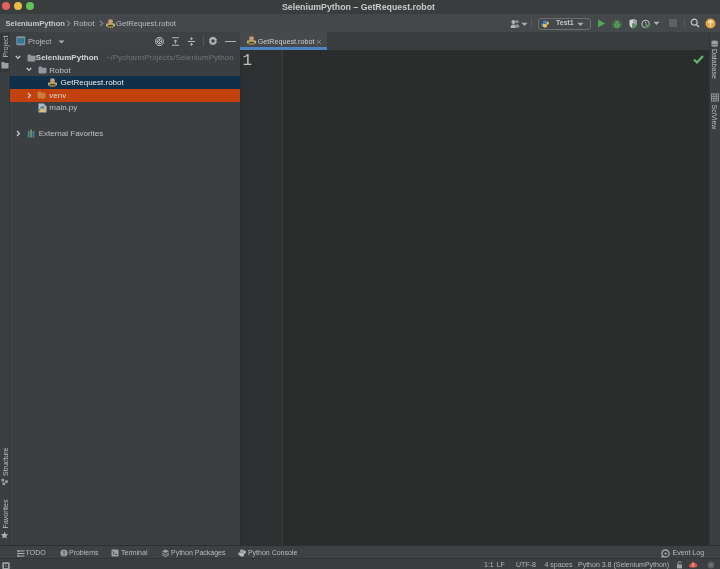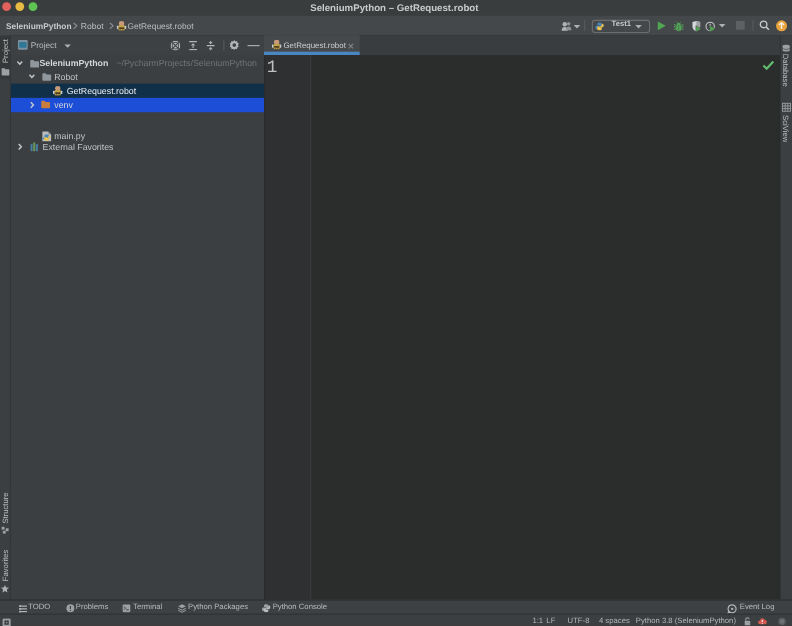--- a/index.html
+++ b/index.html
@@ -226,30 +226,30 @@
         <rect x="0.2" y="5" width="1.7" height="3.2" rx="0.5" fill="#c8cbcd"></rect>
         <rect x="8.1" y="5" width="1.7" height="3.2" rx="0.5" fill="#c8cbcd"></rect>
         <ellipse cx="5" cy="2.6" rx="2.7" ry="2.4" fill="#c99a79"></ellipse>
         <rect x="1.9" y="4.2" width="6.2" height="5.5" rx="0.9" fill="#c2a24d"></rect>
         <rect x="2.5" y="6.6" width="5" height="1.6" fill="#463817"></rect>
         <rect x="3.1" y="8.6" width="1.2" height="1.3" fill="#6b5a2a"></rect>
         <rect x="5.7" y="8.6" width="1.2" height="1.3" fill="#6b5a2a"></rect>
       </svg>
       <span class="txt" style="left:50.6px; color:#e8eaeb;">GetRequest.robot</span>
     </div>
-    <div class="trow" style="top:38.8px; background:#1d4ed8;">
+    <div class="trow" style="top:38.8px; background:#c2410c;">
       <svg class="icon" style="left:16.5px; top:3px;" width="5" height="7" viewBox="0 0 5 7">
         <path d="M1 1 L3.4 3.5 L1 6" stroke="#c6c9cb" stroke-width="1.3" fill="none"></path>
       </svg>
       <svg class="icon" style="left:27px; top:2.5px;" width="9" height="8" viewBox="0 0 9 8">
         <path d="M0.5 1.4 Q0.5 0.6 1.3 0.6 L3.4 0.6 L4.3 1.7 L7.7 1.7 Q8.5 1.7 8.5 2.5 L8.5 6.6 Q8.5 7.4 7.7 7.4 L1.3 7.4 Q0.5 7.4 0.5 6.6 Z" fill="#c97e3e"></path>
       </svg>
       <span class="txt" style="left:39.3px; color:#d7d9da;">venv</span>
     </div>
-    <div class="trow" style="top:51.4px;margin-top:16px;">
+    <div class="trow" style="top:51.4px;">
       <svg class="icon" style="left:28.3px; top:1.5px;" width="9" height="10" viewBox="0 0 9 10">
         <path d="M0.5 0.5 L5.8 0.5 L8.5 3.2 L8.5 9.5 L0.5 9.5 Z" fill="#b9bcbe"></path>
         <path d="M5.8 0.5 L5.8 3.2 L8.5 3.2 Z" fill="#8d9092"></path>
         <g transform="translate(4.4,6.1)">
           <path d="M-0.1 -2.9 C-1.6 -2.9 -2 -2.3 -2 -1.4 L-2 -0.4 L0 -0.4 L0 0 L-2.7 0 C-3.5 0 -3.8 0.8 -3.8 1.6 L-1.9 1.6 C-1.9 0.8 -1.2 0.3 -0.5 0.3 L1.4 0.3 C2 0.3 2.2 -0.2 2.2 -0.7 L2.2 -1.4 C2.2 -2.3 1.4 -2.9 -0.1 -2.9 Z" fill="#4584b6"></path>
           <path d="M0.1 2.9 C1.6 2.9 2 2.3 2 1.4 L2 0.4 L0 0.4 L0 0 L2.7 0 C3.5 0 3.8 -0.8 3.8 -1.6 L1.9 -1.6 C1.9 -0.8 1.2 -0.3 0.5 -0.3 L-1.4 -0.3 C-2 -0.3 -2.2 0.2 -2.2 0.7 L-2.2 1.4 C-2.2 2.3 -1.4 2.9 0.1 2.9 Z" fill="#efc450"></path>
         </g>
       </svg>
       <span class="txt" style="left:39.3px; color:#c0c3c5;">main.py</span>
     </div>

